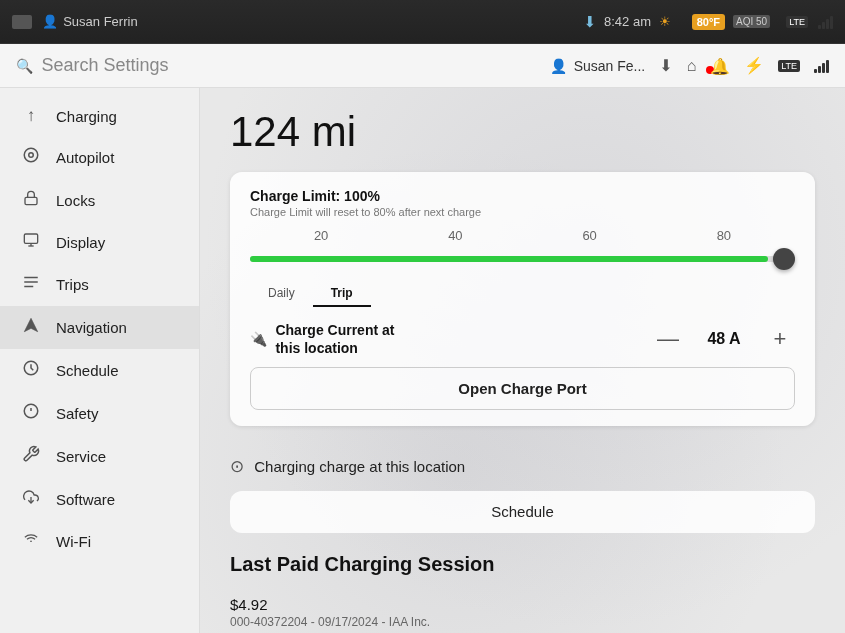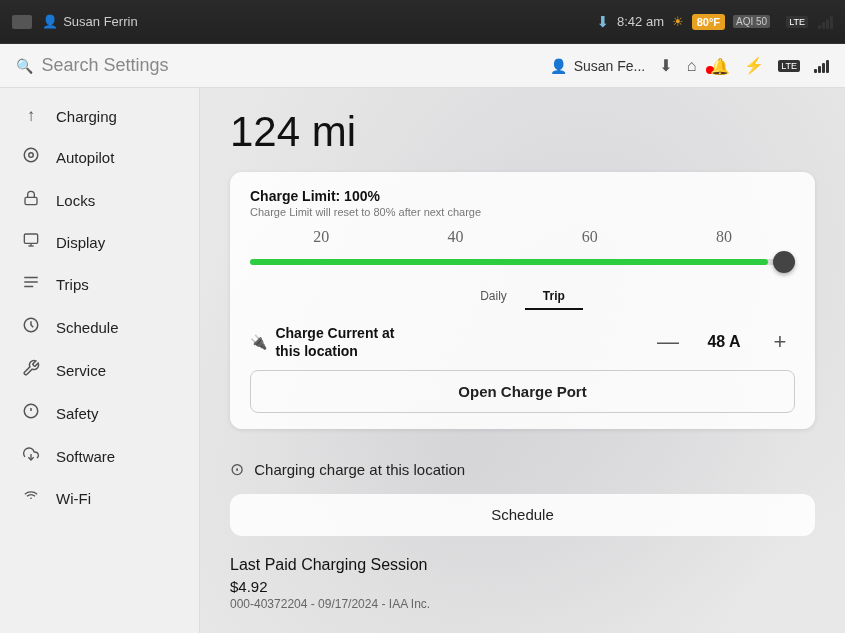--- a/index.html
+++ b/index.html
@@ -62,20 +62,21 @@
       font-size: 13px;
     }
 
     .temp-badge {
       background: #e8a020;
       color: #fff;
       font-size: 11px;
       padding: 2px 5px;
       border-radius: 3px;
       font-weight: bold;
+      margin-left: 13px;
     }
 
     .aqi-badge {
       background: #555;
       color: #ccc;
       font-size: 10px;
       padding: 1px 3px;
       border-radius: 2px;
     }
 
@@ -239,23 +240,22 @@
     }
 
     .slider-labels {
       display: flex;
       justify-content: space-around;
       margin-bottom: 4px;
       padding: 0 4px;
     }
 
     .slider-label {
-      font-size: 16px;
+      font-size: 13px;
       color: #666;
-      font-family: Liberation Serif, serif;
     }
 
     .slider-track-container {
       position: relative;
       height: 24px;
       display: flex;
       align-items: center;
       margin-bottom: 10px;
     }
 
@@ -281,21 +281,21 @@
       transform: translateY(-50%);
       width: 22px;
       height: 22px;
       background: #444;
       border-radius: 50%;
       box-shadow: 0 2px 4px rgba(0,0,0,0.3);
     }
 
     .tabs-row {
       display: flex;
-      justify-content: center;
+      justify-content: flex-start;
       gap: 0;
       margin-bottom: 14px;
     }
 
     .tab-btn {
       padding: 5px 18px;
       font-size: 12px;
       color: #555;
       background: transparent;
       border: none;
@@ -398,24 +398,24 @@
       font-weight: 500;
       color: #222;
     }
 
     
     .last-paid-section {
       padding: 4px 0;
     }
 
     .last-paid-title {
-      font-size: 16px;
-      font-weight: 400;
+      font-size: 20px;
+      font-weight: 700;
       color: #111;
-      margin-bottom: 4px;
+      margin-bottom: 20px;
     }
 
     .last-paid-amount {
       font-size: 15px;
       color: #111;
       margin-bottom: 2px;
     }
 
     .last-paid-ref {
       font-size: 12px;
@@ -516,40 +516,46 @@
             <line x1="12" y1="17" x2="12" y2="21"></line>
           </svg></span>
         <span class="sidebar-label">Display</span>
       </div>
       <div class="sidebar-item">
         <span class="sidebar-icon"><svg width="18" height="18" viewBox="0 0 24 24" fill="none" stroke="#555" stroke-width="2">
             <path d="M3 12h18M3 6h18M3 18h12"></path>
           </svg></span>
         <span class="sidebar-label">Trips</span>
       </div>
+      <div class="sidebar-item active">
+        <span class="sidebar-icon"><svg width="16" height="18" viewBox="0 0 24 24" fill="#555" stroke="#555" stroke-width="1">
+            <polygon points="12 2 2 22 12 17 22 22 12 2"></polygon>
+          </svg></span>
+        <span class="sidebar-label">Navigation</span>
+      </div>
       <div class="sidebar-item">
         <span class="sidebar-icon"><svg width="18" height="18" viewBox="0 0 24 24" fill="none" stroke="#555" stroke-width="2">
             <circle cx="12" cy="12" r="9"></circle>
             <polyline points="12 7 12 12 15 15"></polyline>
           </svg></span>
         <span class="sidebar-label">Schedule</span>
-      </div>
-      <div class="sidebar-item">
-        <span class="sidebar-icon"><svg width="18" height="18" viewBox="0 0 24 24" fill="none" stroke="#555" stroke-width="2">
-            <path d="M14.7 6.3a1 1 0 0 0 0 1.4l1.6 1.6a1 1 0 0 0 1.4 0l3.77-3.77a6 6 0 0 1-7.94 7.94l-6.91 6.91a2.12 2.12 0 0 1-3-3l6.91-6.91a6 6 0 0 1 7.94-7.94l-3.76 3.76z"></path>
-          </svg></span>
-        <span class="sidebar-label">Service</span>
       </div>
       <div class="sidebar-item">
         <span class="sidebar-icon"><svg width="18" height="18" viewBox="0 0 24 24" fill="none" stroke="#555" stroke-width="2">
             <circle cx="12" cy="12" r="9"></circle>
             <line x1="12" y1="8" x2="12" y2="12"></line>
             <line x1="12" y1="16" x2="12.01" y2="16"></line>
           </svg></span>
         <span class="sidebar-label">Safety</span>
+      </div>
+      <div class="sidebar-item">
+        <span class="sidebar-icon"><svg width="18" height="18" viewBox="0 0 24 24" fill="none" stroke="#555" stroke-width="2">
+            <path d="M14.7 6.3a1 1 0 0 0 0 1.4l1.6 1.6a1 1 0 0 0 1.4 0l3.77-3.77a6 6 0 0 1-7.94 7.94l-6.91 6.91a2.12 2.12 0 0 1-3-3l6.91-6.91a6 6 0 0 1 7.94-7.94l-3.76 3.76z"></path>
+          </svg></span>
+        <span class="sidebar-label">Service</span>
       </div>
       <div class="sidebar-item">
         <span class="sidebar-icon"><svg width="16" height="18" viewBox="0 0 24 24" fill="none" stroke="#555" stroke-width="2">
             <polyline points="8 17 12 21 16 17"></polyline>
             <line x1="12" y1="12" x2="12" y2="21"></line>
             <path d="M20.88 18.09A5 5 0 0 0 18 9h-1.26A8 8 0 1 0 3 16.29"></path>
           </svg></span>
         <span class="sidebar-label">Software</span>
       </div>
       <div class="sidebar-item">

